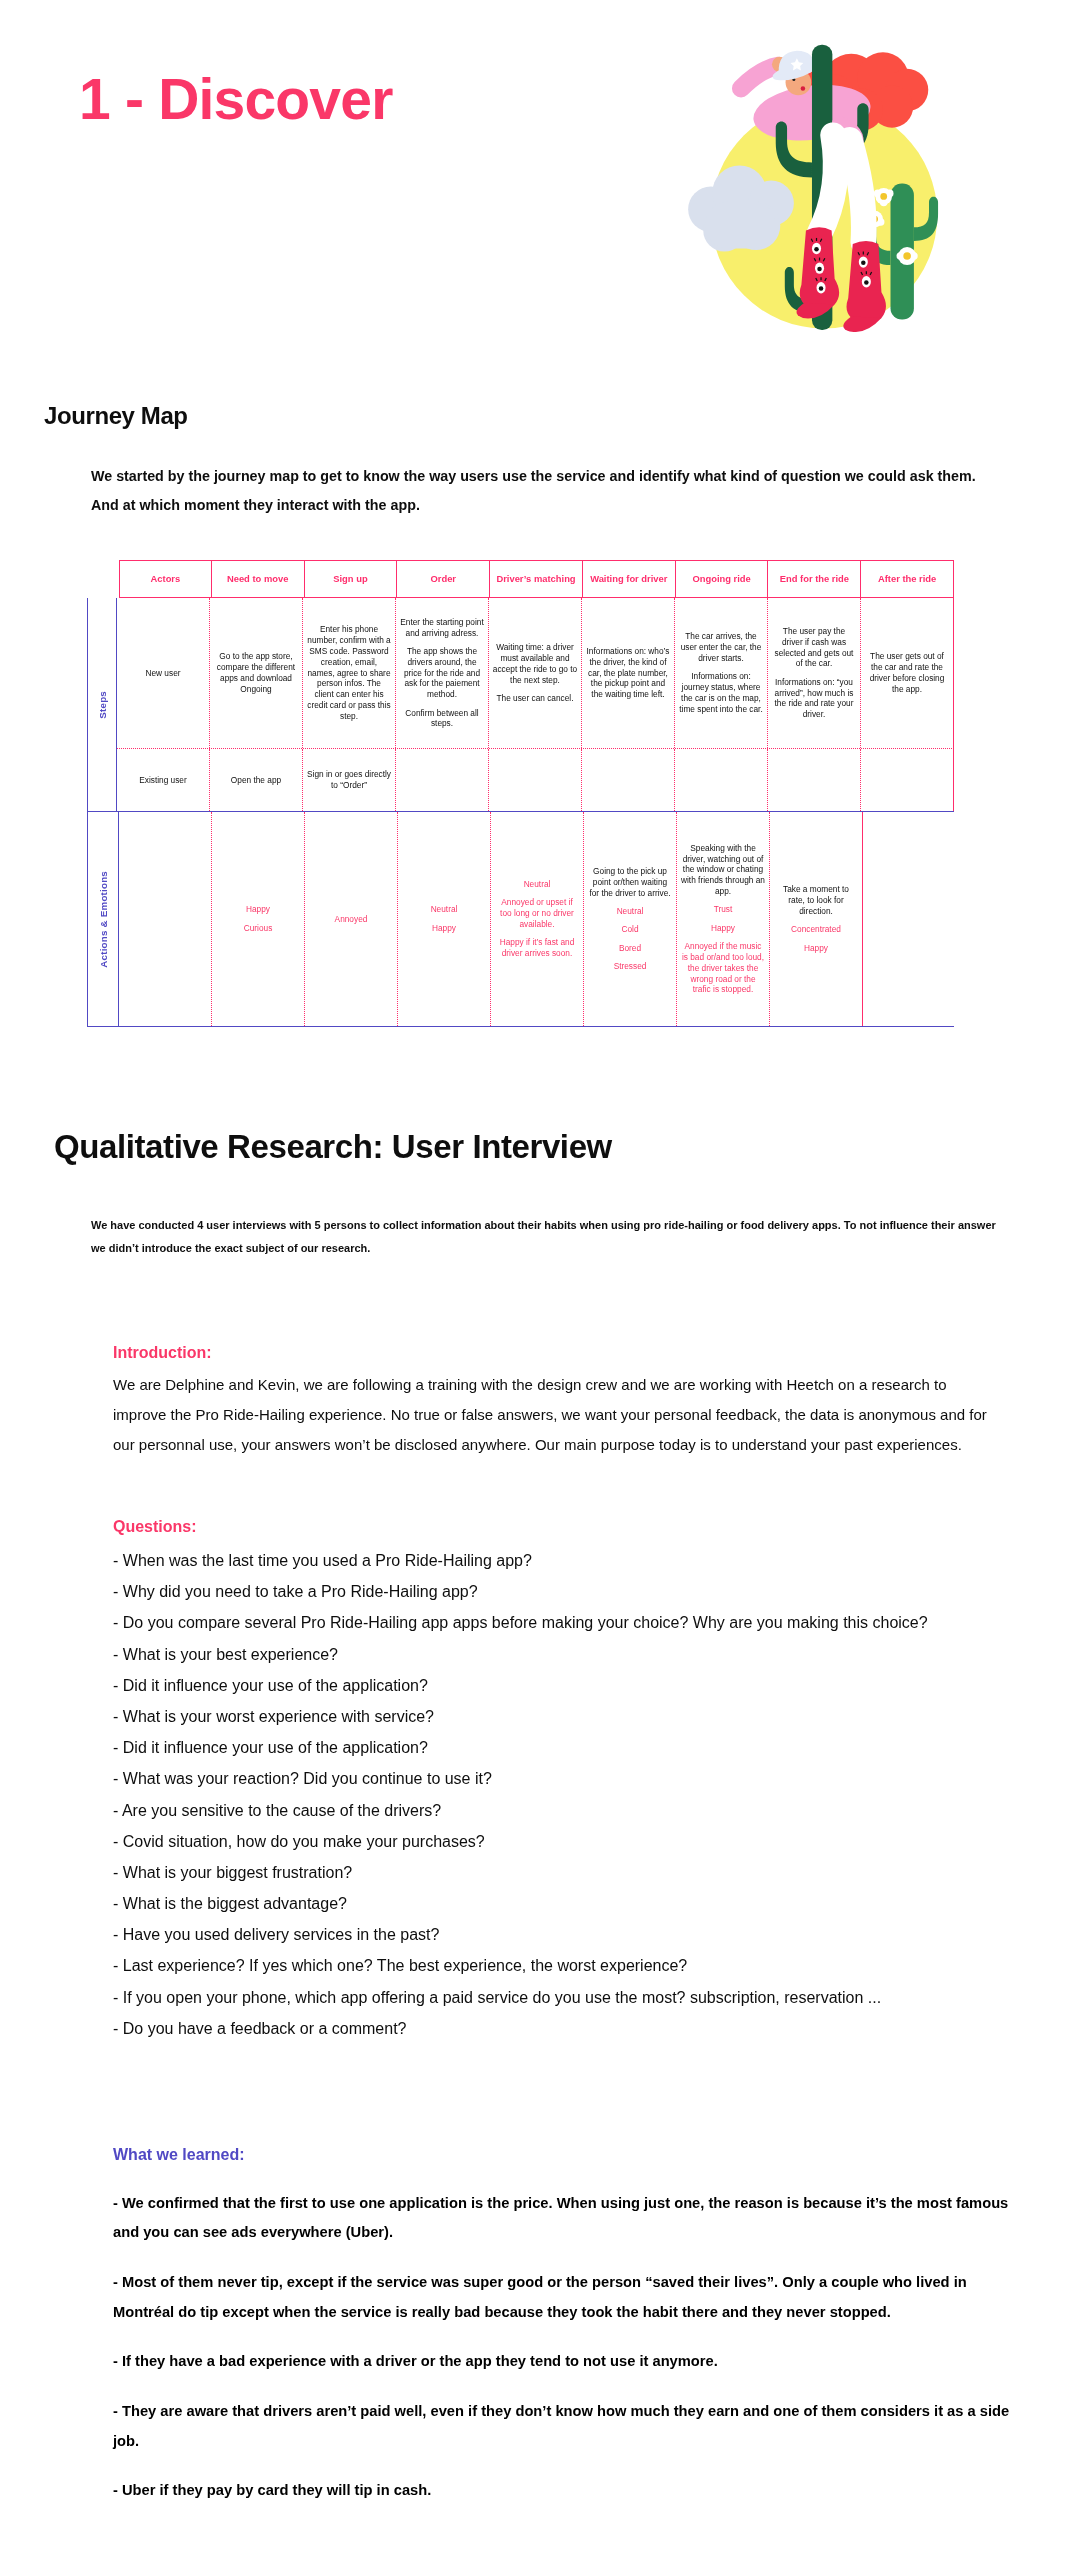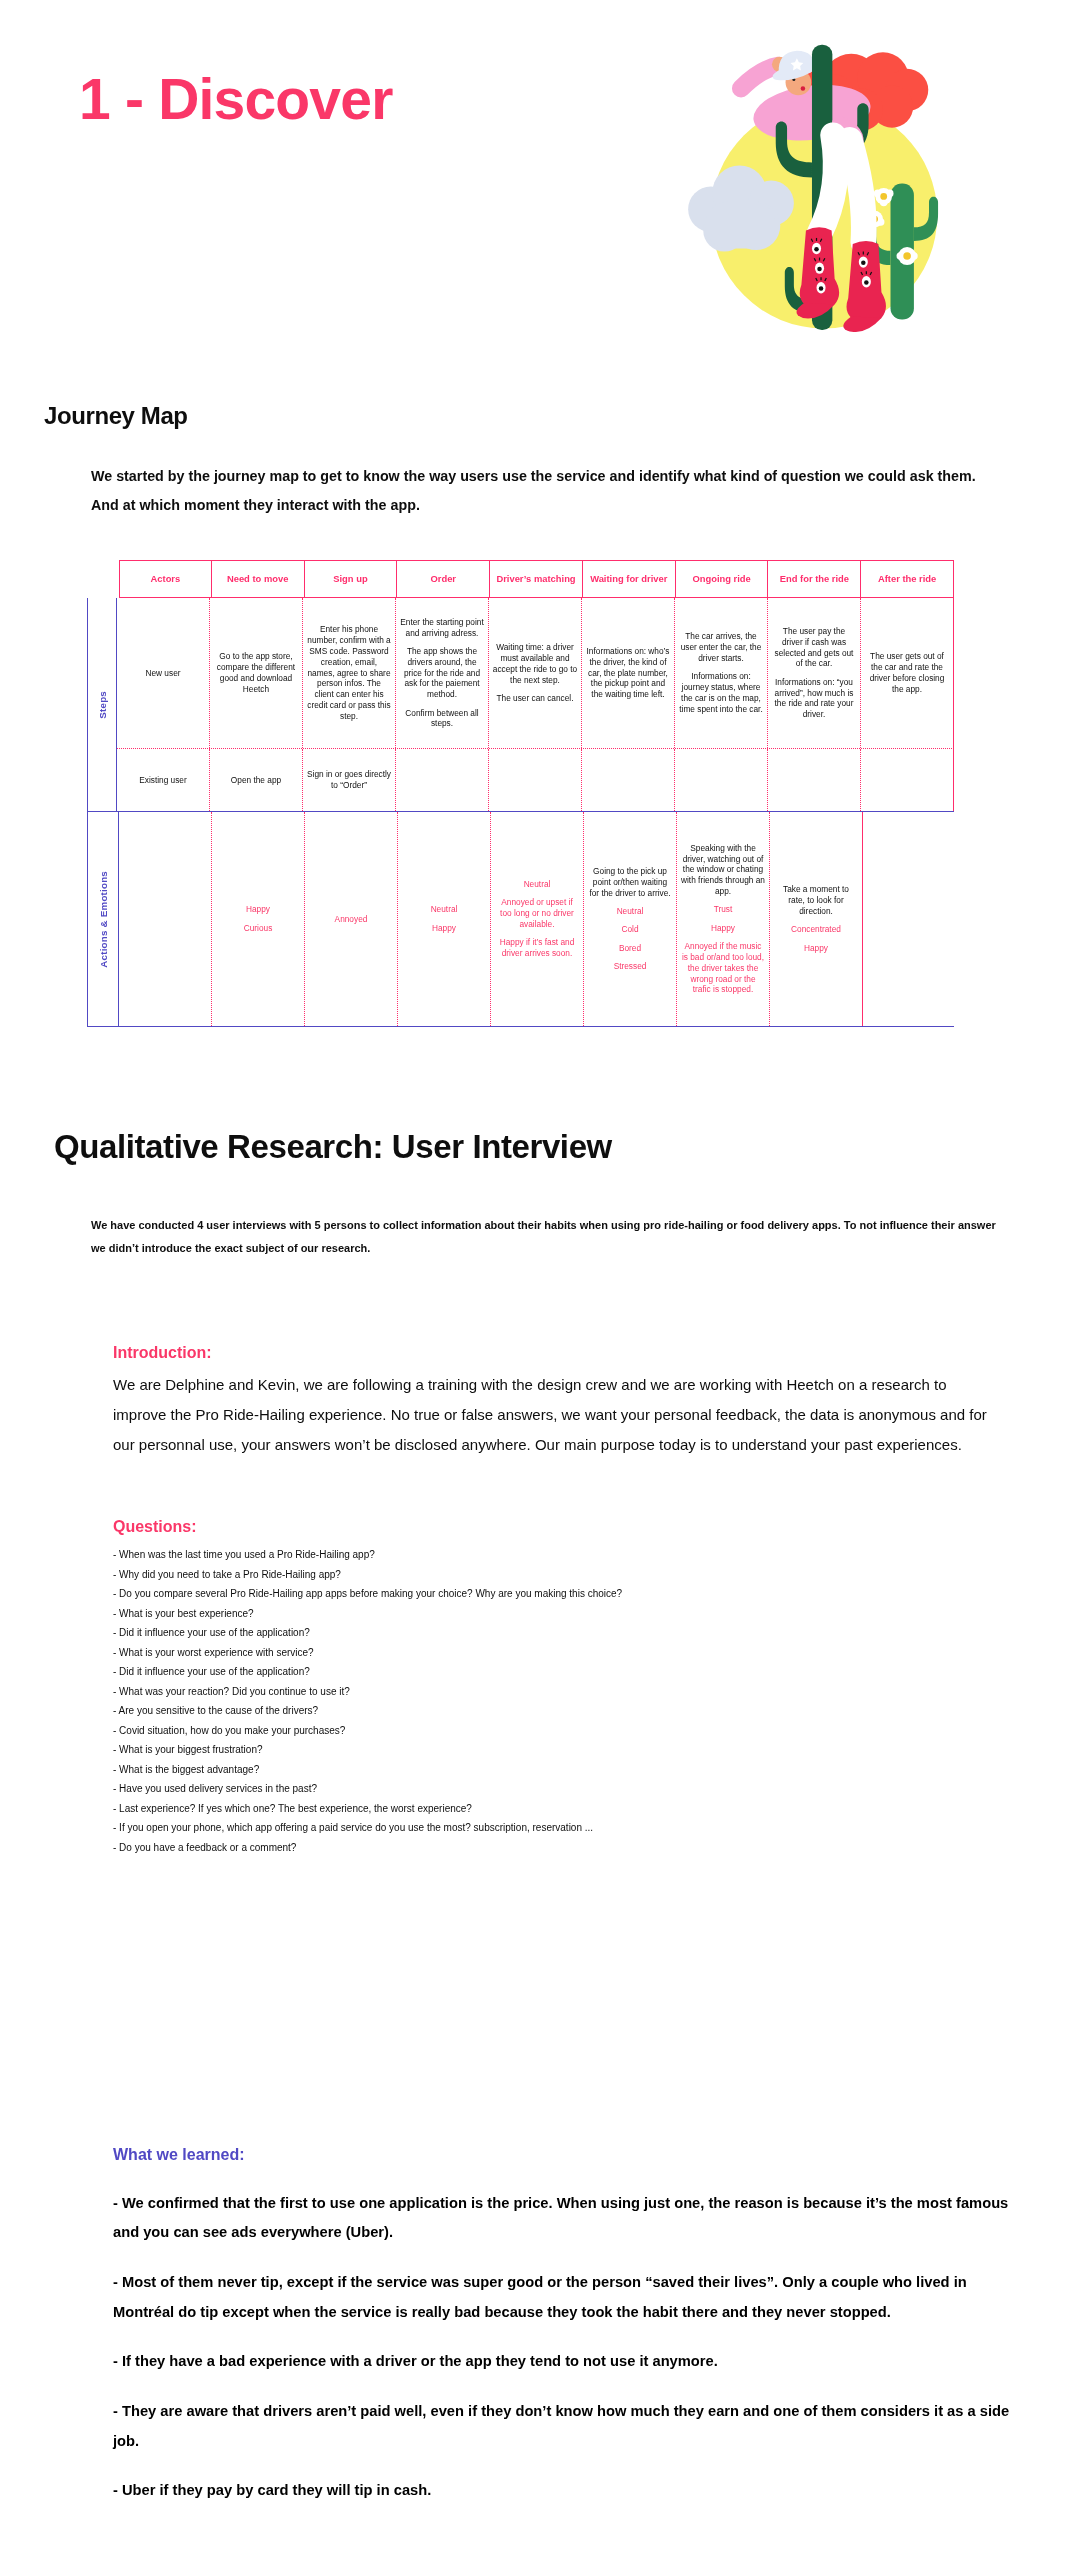--- a/index.html
+++ b/index.html
@@ -72,21 +72,21 @@
   .sec-label-pink { color:#FA3768; font-size:16px; font-weight:bold; }
   .sec-label-purple { color:#5149C4; font-size:16px; font-weight:bold; }
   .qr-intro-label { position:absolute; left:113px; top:1344px; }
   .qr-intro-text {
     position:absolute; left:113px; top:1370px; width:887px;
     font-size:15px; font-weight:normal; line-height:2.0; color:#0e0e0e;
   }
   .qr-questions-label { position:absolute; left:113px; top:1518px; }
   .qr-questions {
     position:absolute; left:113px; top:1545px; width:906px;
-    font-size:10px; font-weight:normal; line-height:1.95; color:#0e0e0e;
+    font-size:16px; font-weight:normal; line-height:1.95; color:#0e0e0e;
   }
   .qr-learned-label { position:absolute; left:113px; top:2146px; }
   .qr-learned {
     position:absolute; left:113px; top:2189px; width:917px;
     font-size:14.7px; font-weight:bold; line-height:2.0; color:#000000;
   }
   .qr-learned .learned-item { margin-bottom:20.4px; }
 </style>
 </head>
 <body>
@@ -230,21 +230,21 @@
       <div class="jm-group">
         <div class="jm-labelcol">
           <span>Steps</span>
         </div>
         <div class="jm-rows">
           <div class="jm-row">
             <div class="jm-cell">
               <div class="jm-p black">New user</div>
             </div>
             <div class="jm-cell">
-              <div class="jm-p black">Go to the app store, compare the different good and download Heetch</div>
+              <div class="jm-p black">Go to the app store, compare the different apps and download Ongoing</div>
             </div>
             <div class="jm-cell">
               <div class="jm-p black">Enter his phone number, confirm with a SMS code. Password creation, email, names, agree to share person infos. The client can enter his credit card or pass this step.</div>
             </div>
             <div class="jm-cell">
               <div class="jm-p black">Enter the starting point and arriving adress.</div>
               <div class="jm-p black">The app shows the drivers around, the price for the ride and ask for the paiement method.</div>
               <div class="jm-p black">Confirm between all steps.</div>
             </div>
             <div class="jm-cell">

